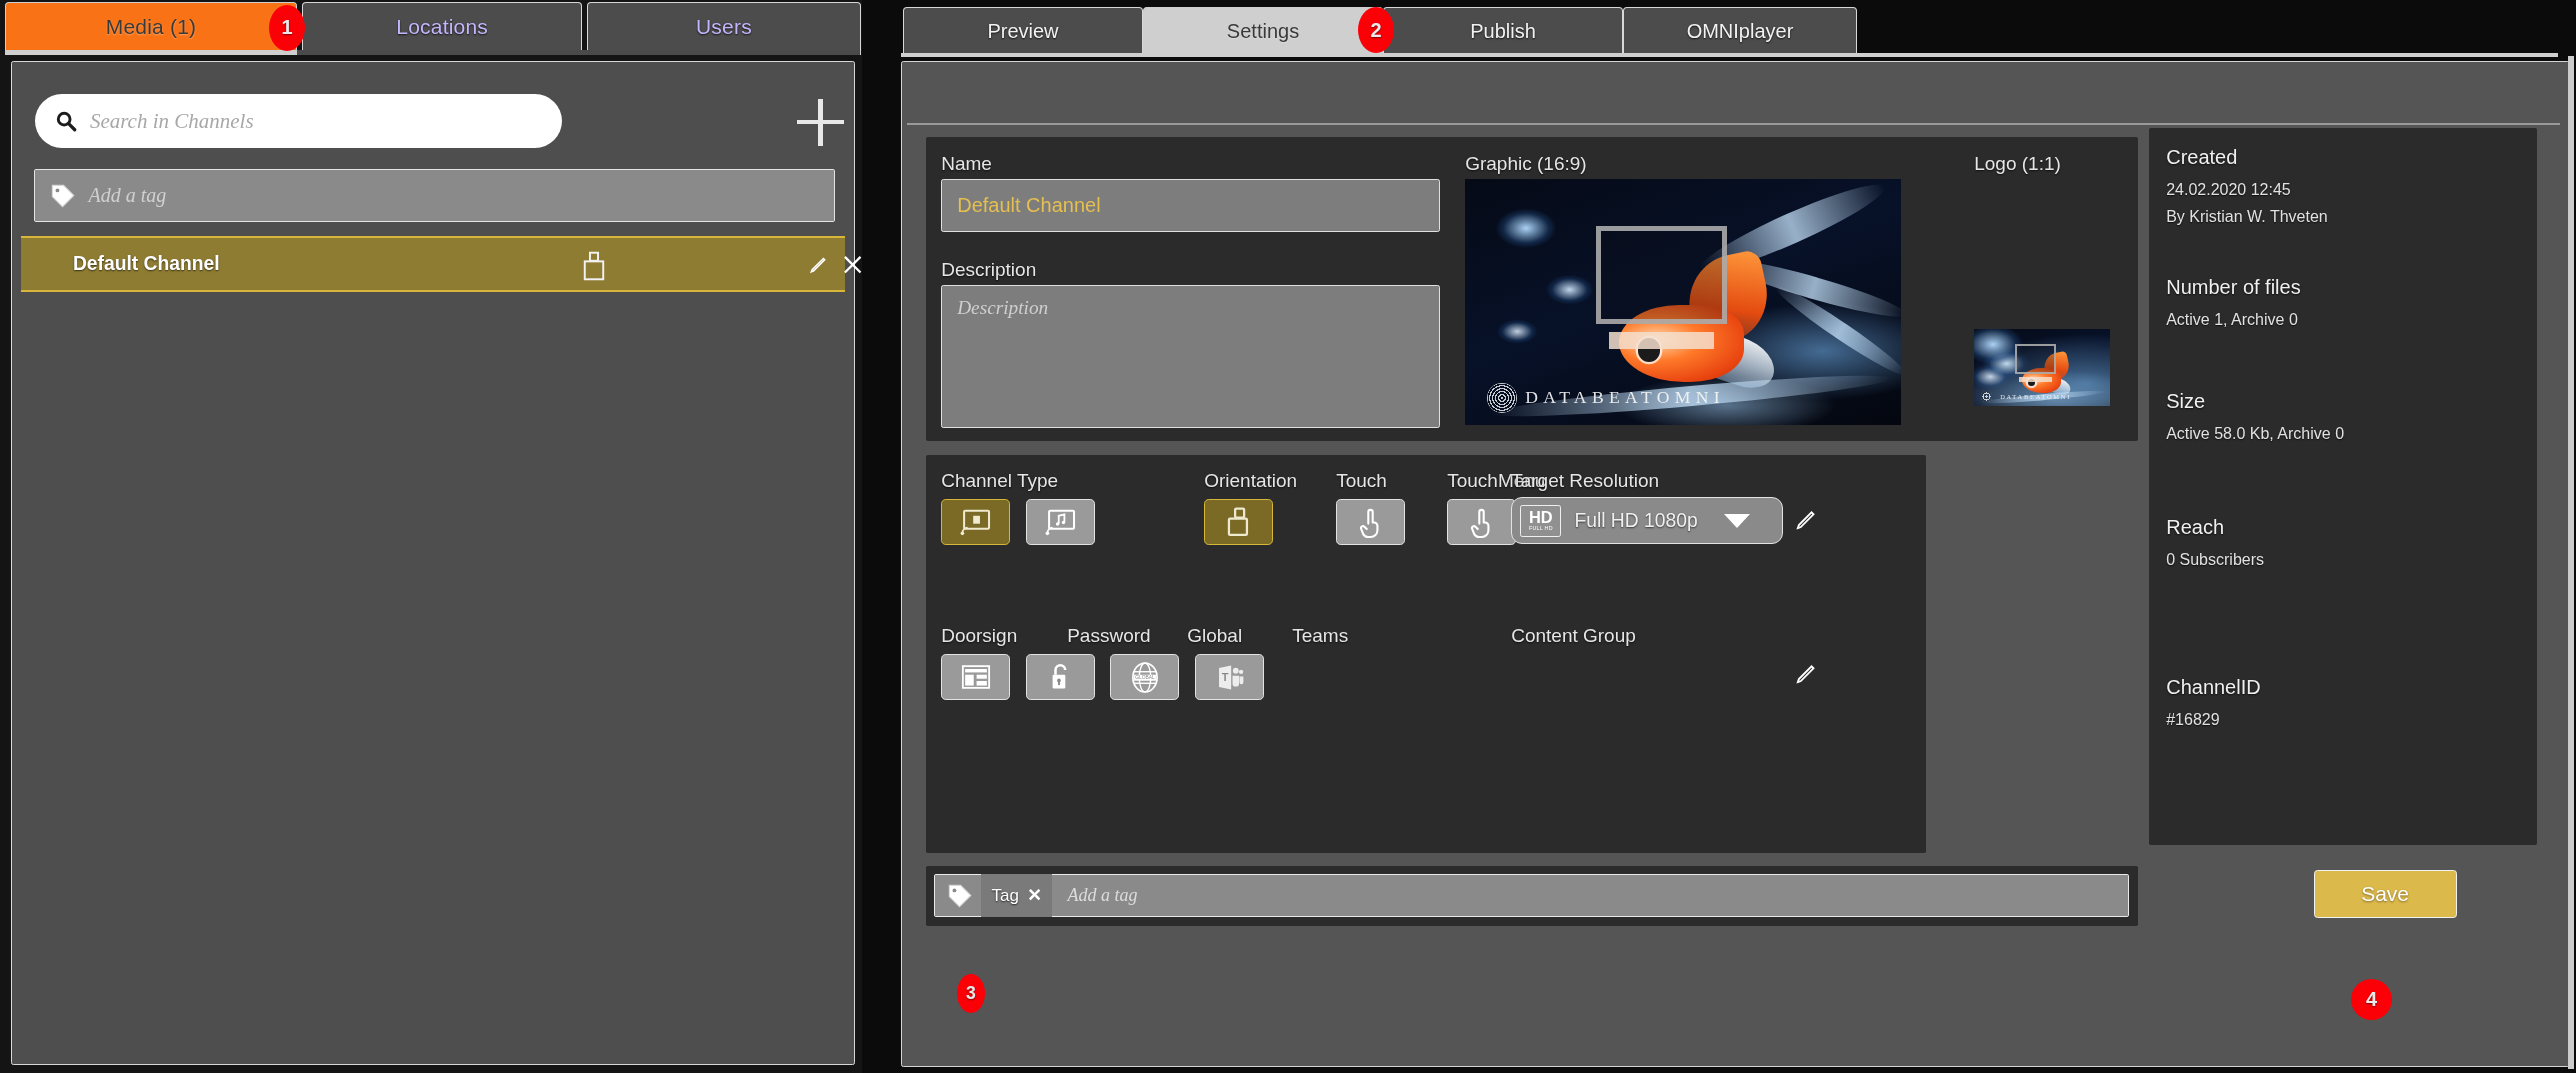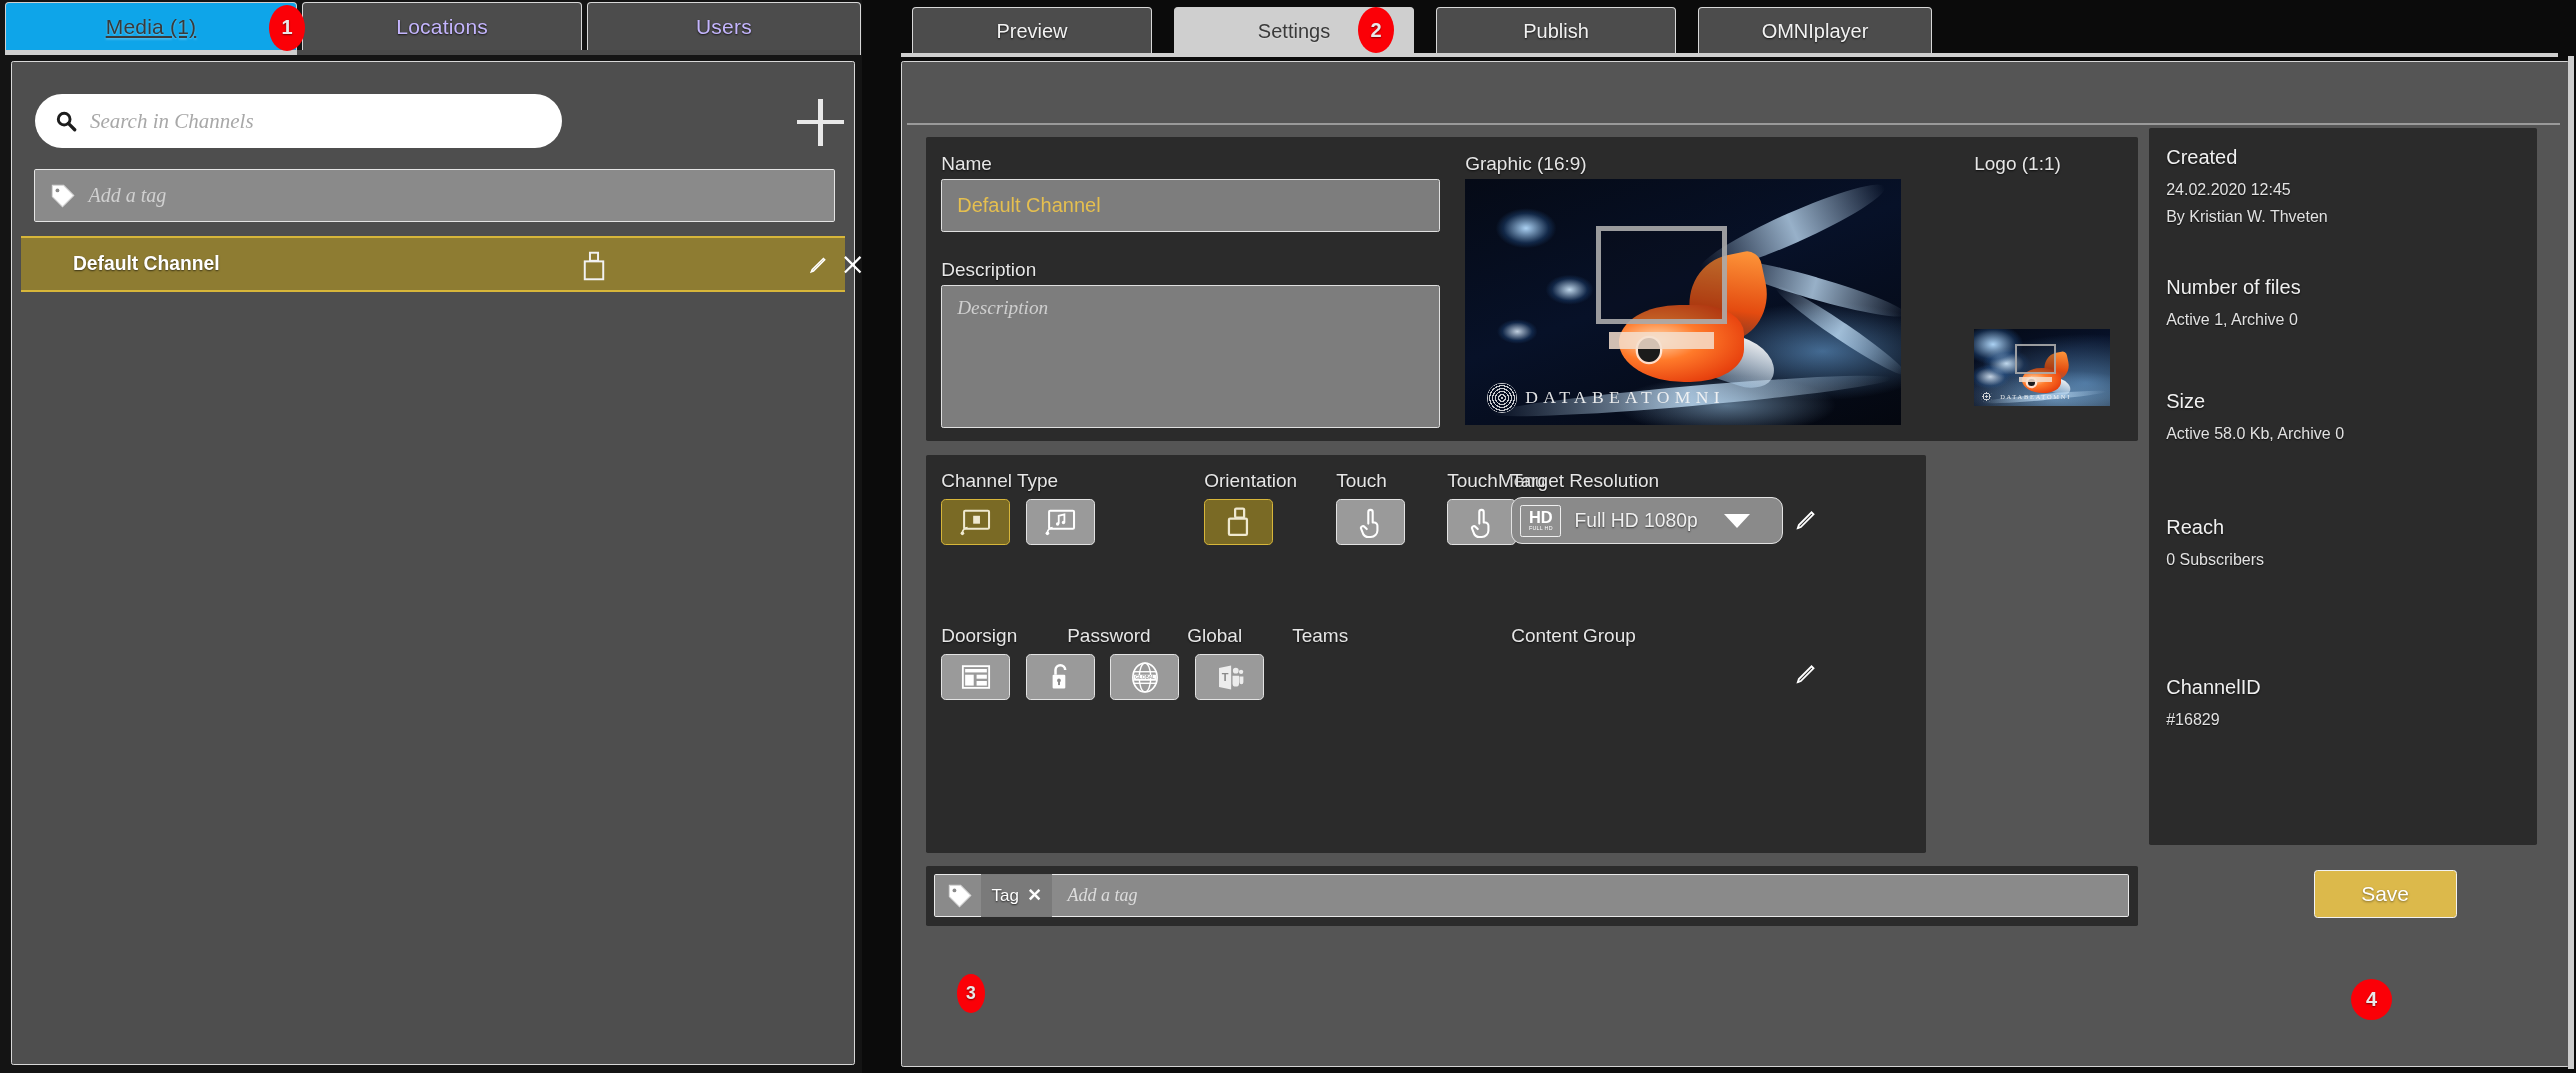--- a/index.html
+++ b/index.html
@@ -16,21 +16,21 @@
 
   .tabstrip { position: absolute; left: 4.7px; top: 2.3px; width: 856px; height: 52px; display: flex; gap: 4.7px; }
   .tab {
     height: 49px; border-radius: 4.1px 4.1px 0 0;
     display: flex; align-items: center; justify-content: center;
     color: #c4b5fd; font-size: 21px; letter-spacing: 0.2px;
     background: #4c4c4c; border: 1.2px solid #d8d8d8; border-bottom: none;
     text-shadow: 0 1.2px 1.8px rgba(0,0,0,.75);
     cursor: pointer; position: relative;
   }
-  .tab.active { background: #0ea5e9; color: #3a3a3a; border-color: #cfcfcf; text-shadow: 0 1.2px 1.8px rgba(255,255,255,.35); text-decoration: underline; }
+  .tab.active { background: #f97316; color: #3a3a3a; border-color: #cfcfcf; text-shadow: 0 1.2px 1.8px rgba(255,255,255,.35); }
   .tab-media { width: 293px; }
   .tab-locations { width: 281px; }
   .tab-users { width: 274px; }
 
   .tab-underline { position: absolute; left: 4.7px; top: 50px; width: 856px; height: 4.7px; background: #cfcfcf; }
   .tab-underline-dark { position: absolute; left: 297px; top: 50px; width: 563px; height: 4.7px; background: #4a4a4a; }
 
   .left-body {
     position: absolute; left: 10.5px; top: 61px; width: 844px; height: 1004px;
     background: #4e4e4e; border: 1.8px solid #d8d8d8; border-radius: 2.3px;
@@ -65,21 +65,21 @@
     display: flex; align-items: center; cursor: pointer;
   }
   .chan-name { color: #fff; font-size: 19.3px; font-weight: bold; margin-left: 52px; text-shadow: 0 1.2px 1.8px rgba(0,0,0,.6); }
   .chan-orient { position: absolute; left: 559px; top: 13px; width: 28px; height: 30px; }
   .chan-edit  { position: absolute; left: 787px; top: 17.6px; width: 20px; height: 20px; cursor: pointer; }
   .chan-close { position: absolute; left: 820px; top: 15px; width: 23.4px; height: 23.4px; cursor: pointer; }
 
   
   .right-panel { position: absolute; left: 883px; top: 0; width: 1693px; height: 1073px; }
 
-  .rtabstrip { position: absolute; left: 29px; top: 7px; display: flex; gap: 22px; height: 52px; }
+  .rtabstrip { position: absolute; left: 20px; top: 7px; display: flex; gap: 0; height: 52px; }
   .rtab {
     height: 47px; border-radius: 4.1px 4.1px 0 0;
     display: flex; align-items: center; justify-content: center;
     color: #f2f2f2; font-size: 20px; background: #4c4c4c;
     border: 1.2px solid #d8d8d8; border-bottom: none;
     text-shadow: 0 1.2px 1.8px rgba(0,0,0,.75); cursor: pointer; position: relative;
   }
   .rtab.active { background: #cfcfcf; color: #3a3a3a; border-color: #cfcfcf; text-shadow: 0 1.2px 1.8px rgba(255,255,255,.3); }
   .rtab-preview { width: 240px; }
   .rtab-settings { width: 240px; }

